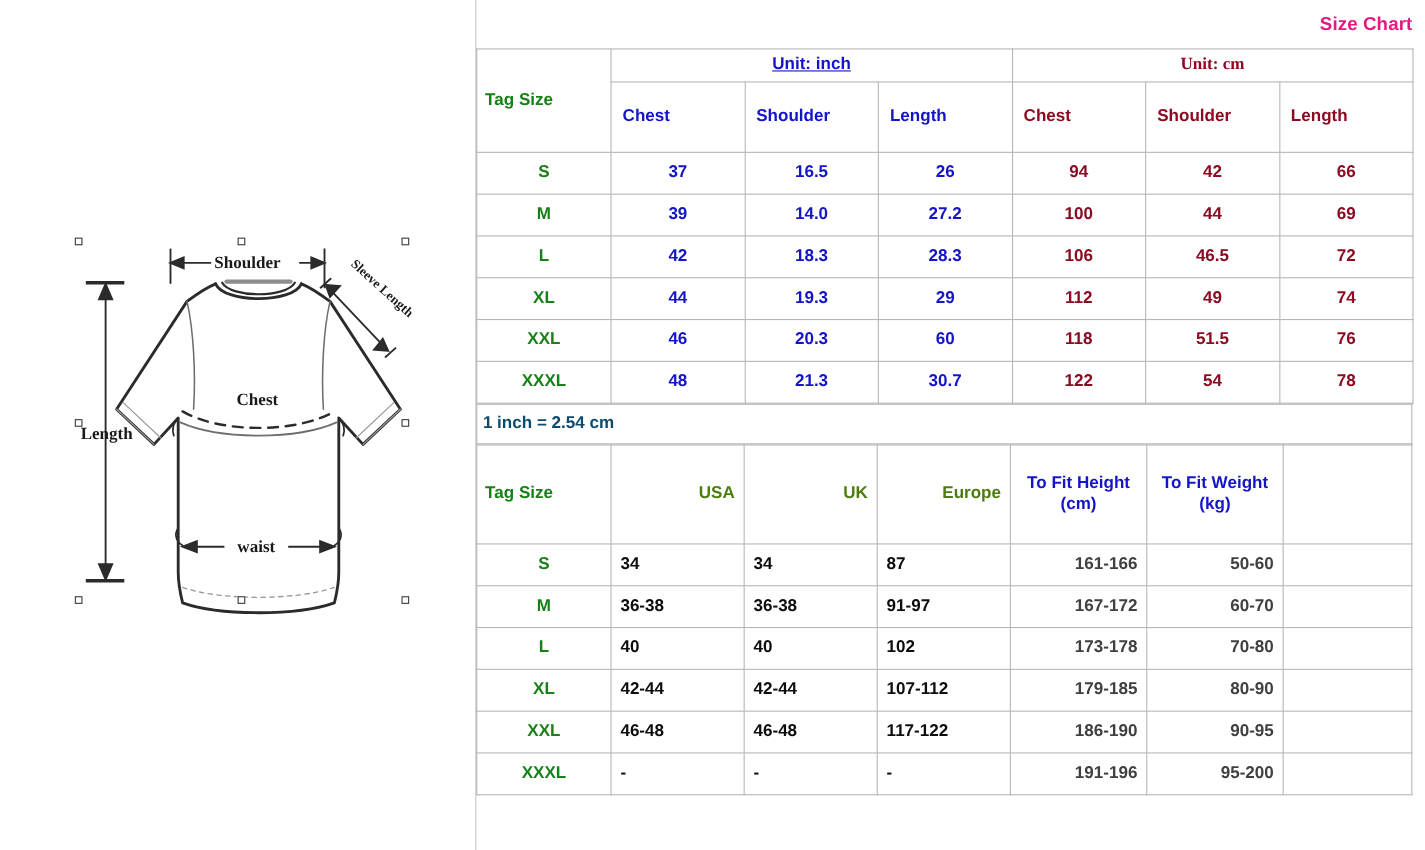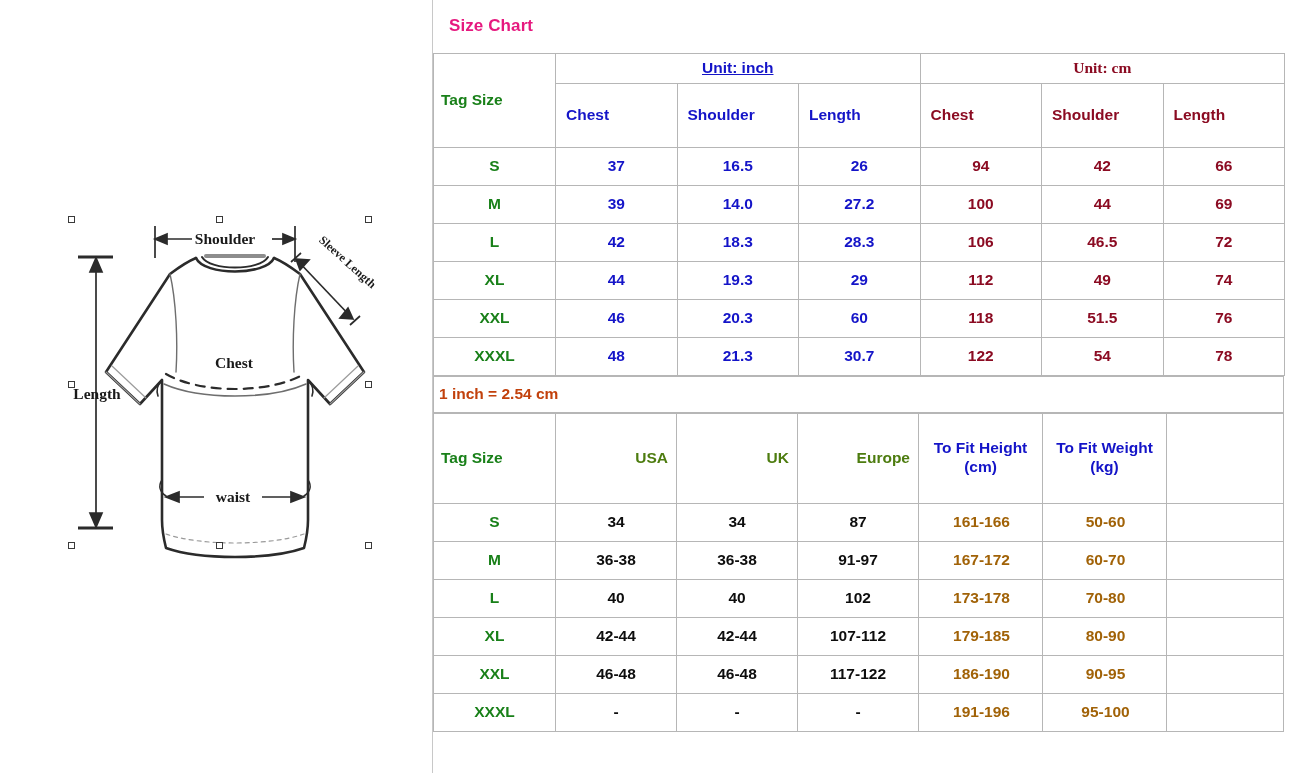--- a/index.html
+++ b/index.html
@@ -69,22 +69,22 @@
     font-weight: bold;
     vertical-align: middle;
     box-sizing: border-box;
     line-height: 1.22;
   }
 
   
   .title-cell {
     border: none !important;
     height: 44px;
-    text-align: left;
-    padding: 16px !important;
+    text-align: right;
+    padding: 0 !important;
   }
   .title-text {
     font-size: 17px;
     font-weight: bold;
     color: #e6197f;
     letter-spacing: .1px;
   }
 
   
   .grp-inch { color: #1414c8; text-align: center; height: 30px; font-size: 16px; text-decoration: underline; }
@@ -100,21 +100,21 @@
 
   .row-h { height: 38px; }
   .tag-cell {
     color: #198019;
     text-align: center;
   }
   .v-inch { color: #1414c8; text-align: center; }
   .v-cm   { color: #8b0b22; text-align: center; }
 
   .note-cell {
-    color: #c2410c;
+    color: #0c4a6e;
     text-align: left;
     height: 36px;
     padding-left: 5px !important;
     font-size: 16px;
   }
   .intl-cell {
     color: #ef2a95;
     text-align: center;
     height: 40px;
     font-size: 17px;
@@ -123,22 +123,22 @@
 
   .conv-head {
     color: #4d7c0f;
     text-align: right;
     padding-left: 10px !important;
   }
   .conv-head-c {
     color: #1414c8;
     text-align: center;
   }
-  .v-black { color: #0d0d0d; text-align: center; margin-top: 47px; }
-  .v-black-l { color: #a16207; text-align: center; padding-left: 10px !important; margin-top: 16px; }
+  .v-black { color: #0d0d0d; text-align: left; margin-top: 47px; }
+  .v-black-l { color: #404040; text-align: right; padding-left: 10px !important; margin-top: 16px; }
   .blank-cell { }
 
   
   .c-tag { width: 122px; }
   .c-d   { width: 121.5px; }
   
   .k-tag { width: 122px; }
   .k-a   { width: 121px; }
   .k-h   { width: 124px; }
   .k-w   { width: 124px; }
@@ -406,20 +406,20 @@
         <td class="v-black-l">186-190</td>
         <td class="v-black-l">90-95</td>
         <td class="blank-cell"></td>
       </tr>
       <tr class="row-h">
         <td class="tag-cell">XXXL</td>
         <td class="v-black">-</td>
         <td class="v-black">-</td>
         <td class="v-black">-</td>
         <td class="v-black-l">191-196</td>
-        <td class="v-black-l">95-100</td>
+        <td class="v-black-l">95-200</td>
         <td class="blank-cell"></td>
       </tr>
     </tbody>
       </table>
 
   </div>
 </div>
 
 </body></html>

